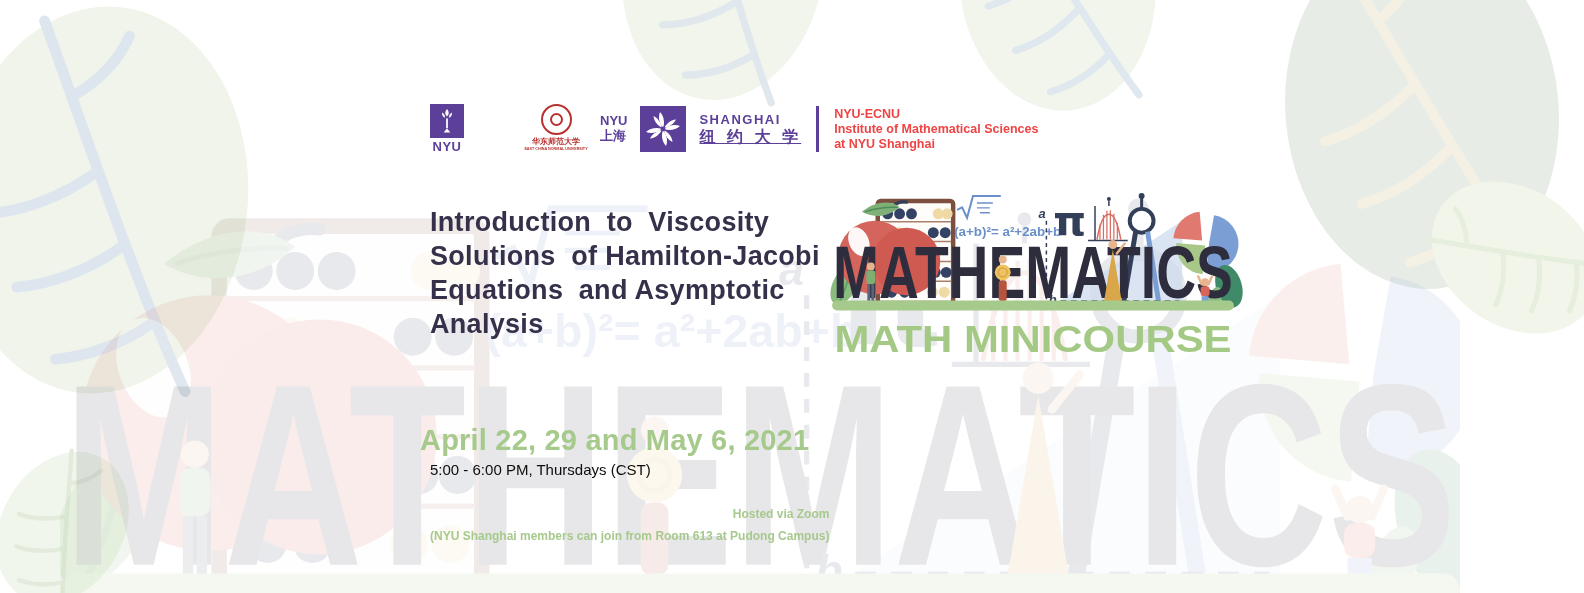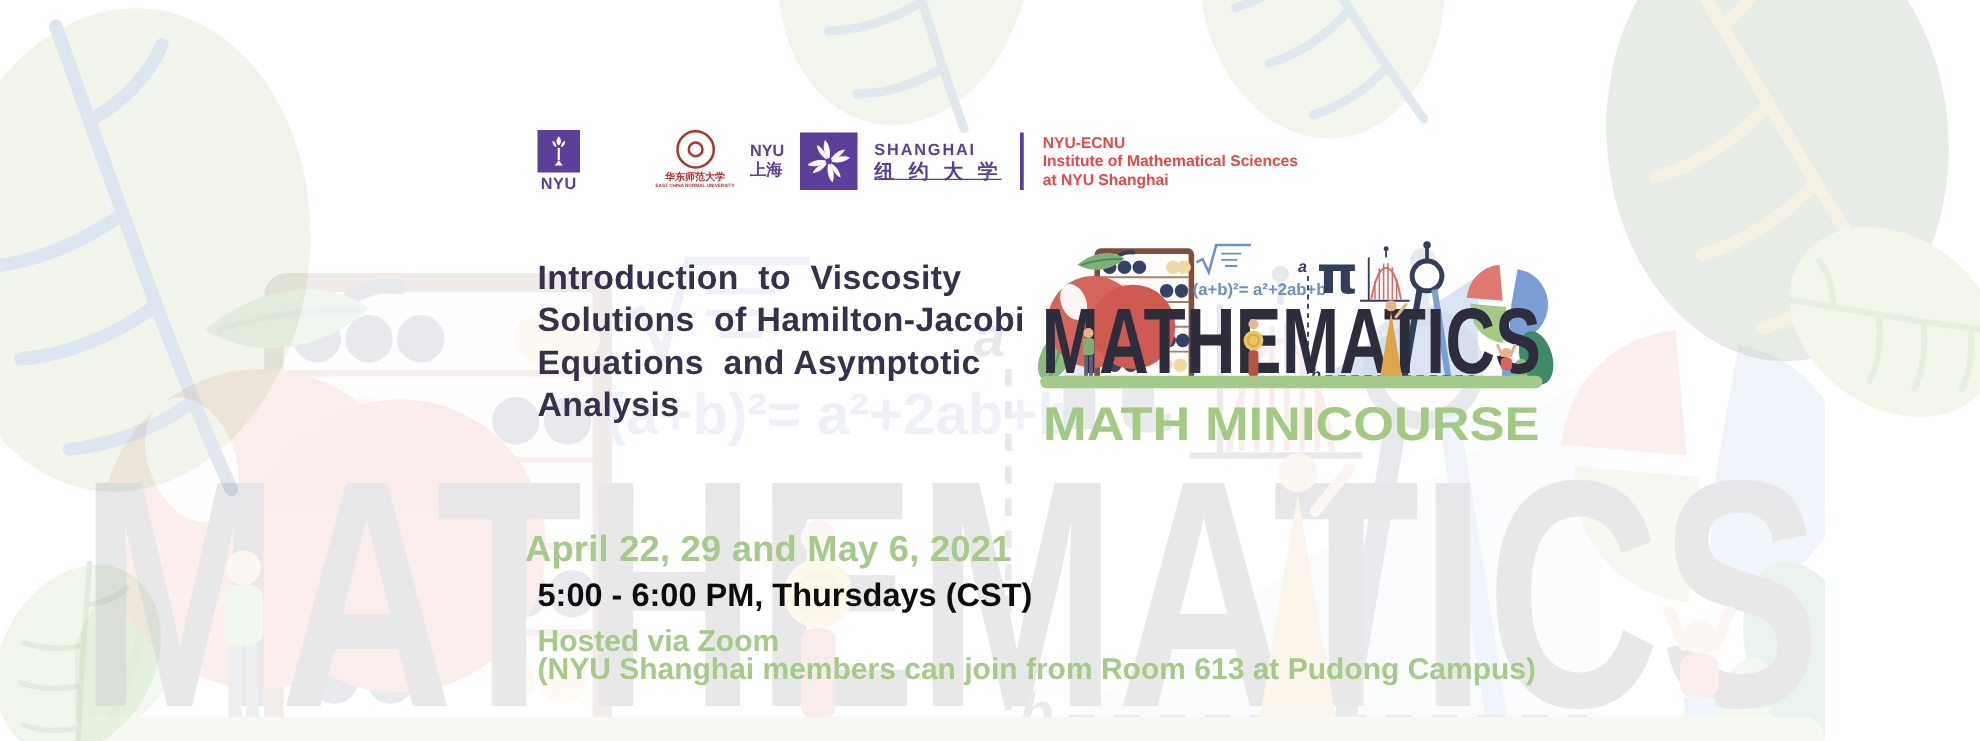--- a/index.html
+++ b/index.html
@@ -36,23 +36,23 @@
   .nyush-right .l1{font-size:13px;letter-spacing:1.5px;}
   .nyush-right .l2{font-size:16px;letter-spacing:3px;font-family:"DejaVu Sans",sans-serif;text-decoration:underline;}
   .logo-divider{width:3px;height:46px;background:#5b3f99;margin:0 2px;}
   .institute{font-size:12.5px;font-weight:bold;color:#ef4444;line-height:1.2;white-space:pre-wrap;}
   
   .title{position:absolute;left:430px;top:176px;font-size:27px;font-weight:600;color:#37304a;
          letter-spacing:0.3px;line-height:34px;white-space:pre-wrap;margin-top:29px;}
   .speaker{position:absolute;left:430px;top:341px;font-size:27px;font-weight:bold;color:#a6c98c;
            line-height:38px;white-space:pre-wrap;letter-spacing:0.3px;}
   .dates{position:absolute;left:420px;top:424px;font-size:29px;font-weight:bold;color:#a6c98c;letter-spacing:0.2px;}
-  .time{position:absolute;left:430px;top:461px;font-size:26px;font-weight:bold;color:#0d0d0d;}
-  .venue{position:absolute;left:430px;top:503px;font-size:24px;font-weight:bold;color:#a6c98c;
-         line-height:22px;white-space:pre-wrap;}
+  .time{position:absolute;left:430px;top:461px;font-size:15px;font-weight:normal;color:#0d0d0d;}
+  .venue{position:absolute;left:430px;top:503px;font-size:12px;font-weight:bold;color:#a6c98c;
+         line-height:22px;white-space:pre-wrap;text-align:right;}
   
   .brand{position:absolute;left:832px;top:192px;width:402px;}
   .brand .logo-svg{display:block;width:402px;height:124px;overflow:visible;}
   .brand .minicourse-svg{display:block;width:402px;height:40px;margin-top:4px;}
   .svg-defs{position:absolute;width:0;height:0;overflow:hidden;}
 </style>
 </head>
 <body>
 
 <div class="poster">

